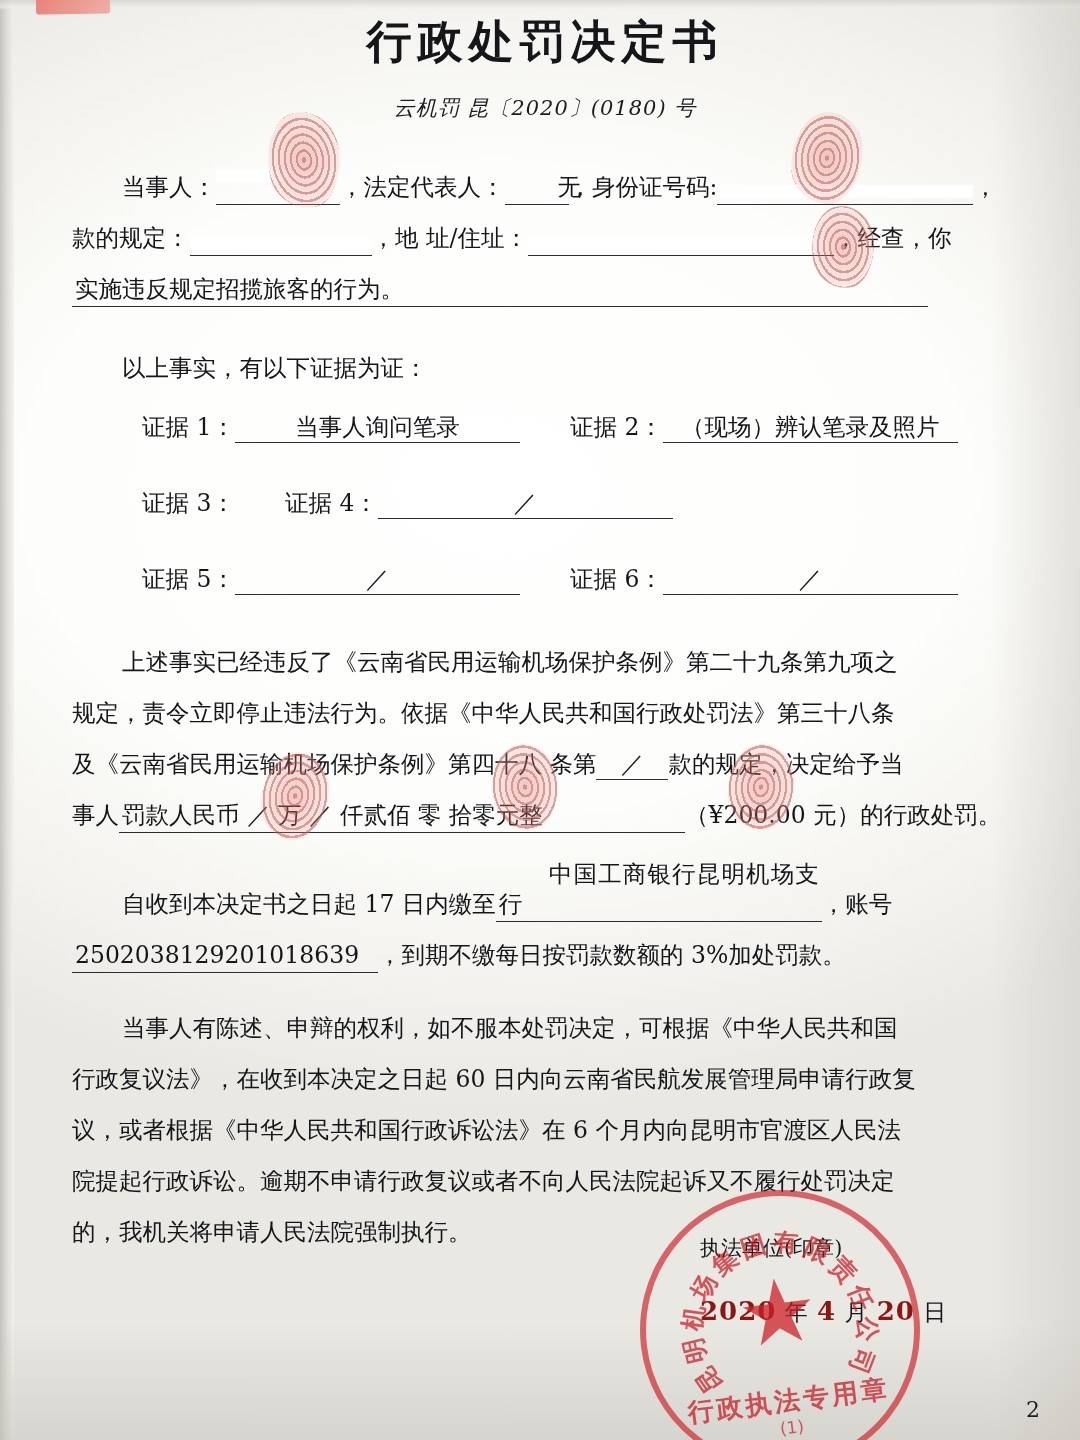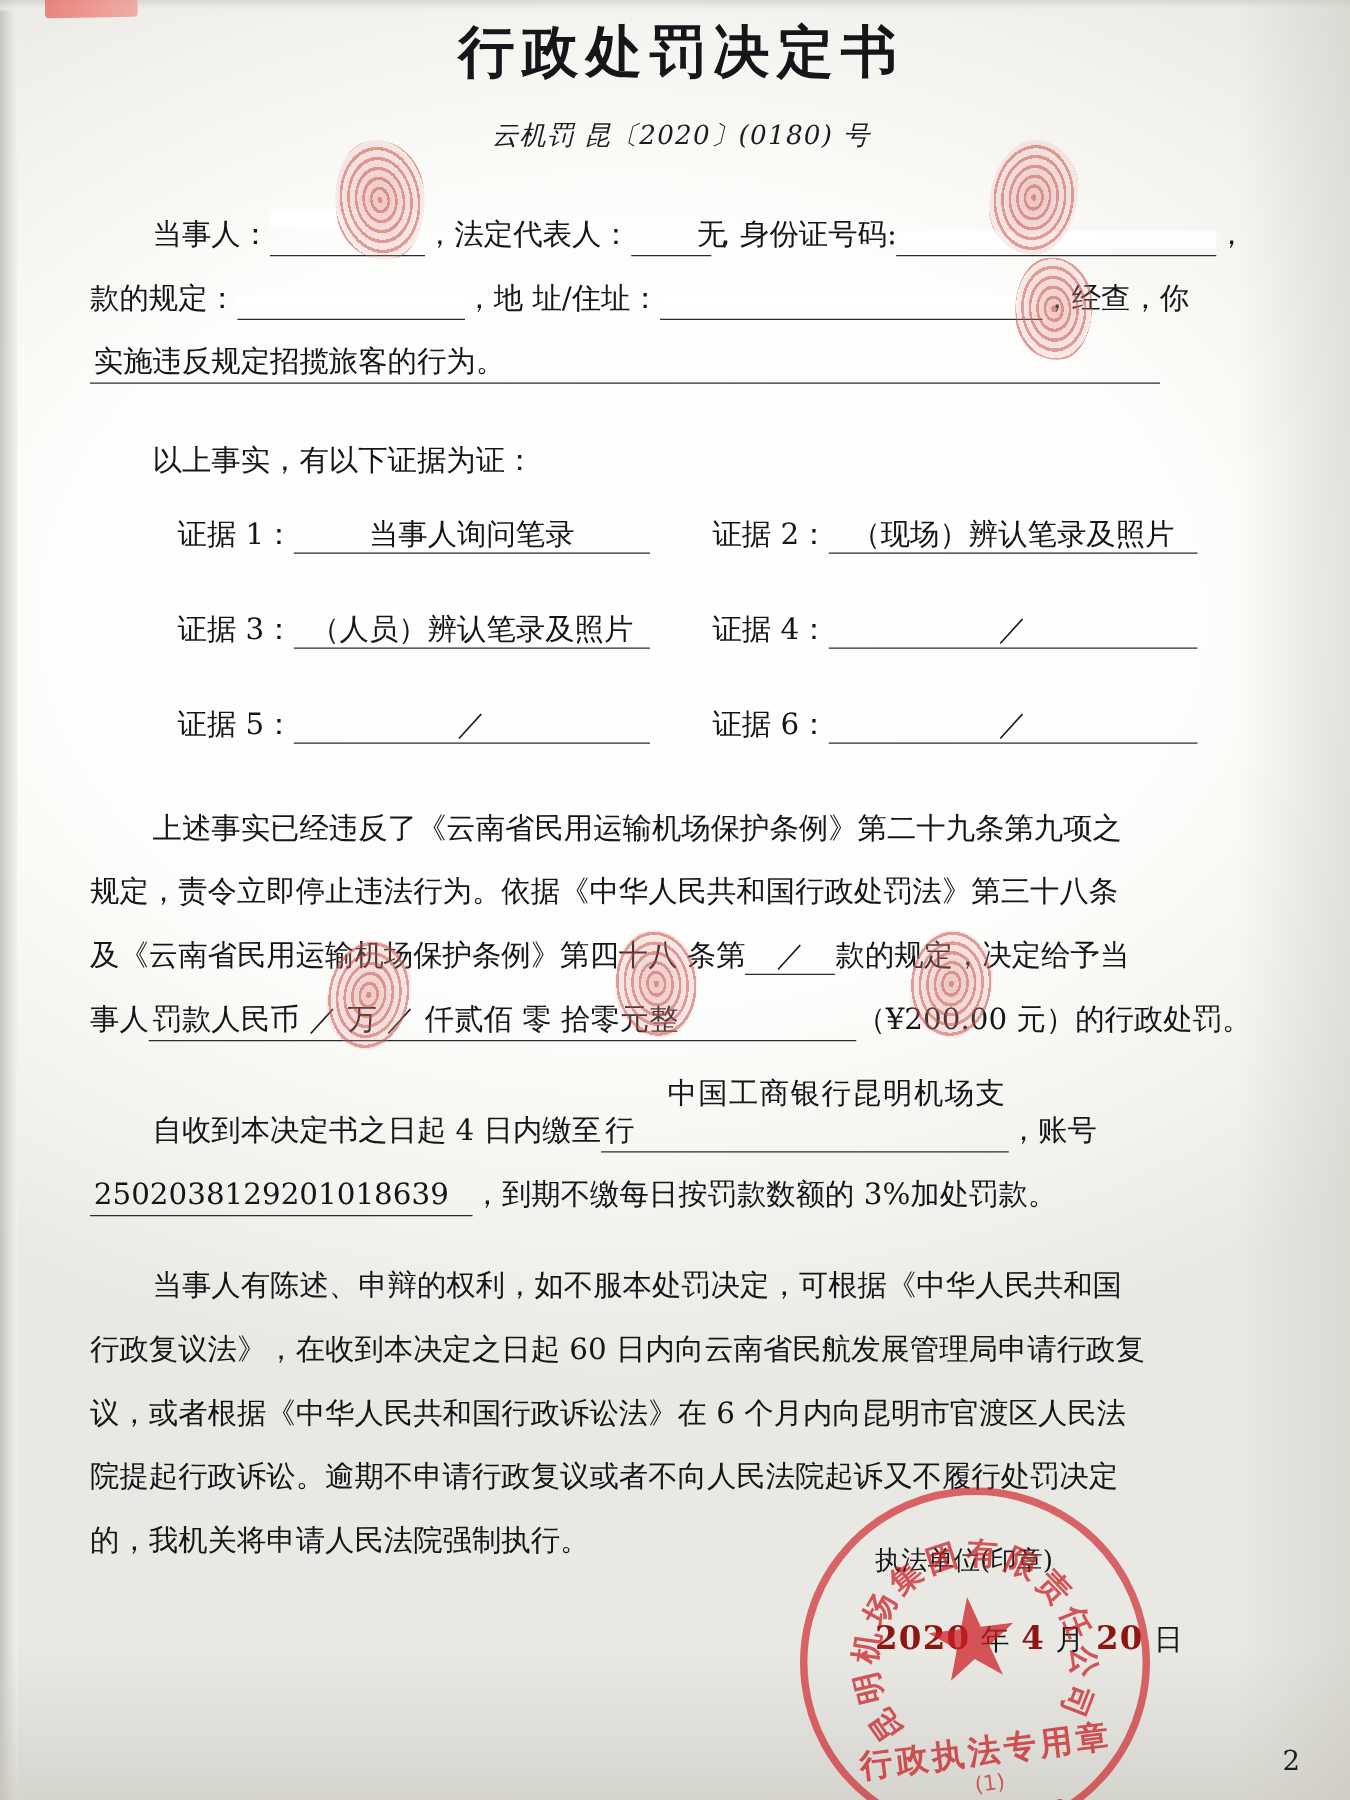--- a/index.html
+++ b/index.html
@@ -274,21 +274,20 @@
     <div class="ev-row" style="padding-left:50px">
       <span class="ev-label">证据 1：</span>
       <span class="ev-val" style="width:285px">当事人询问笔录</span>
       <span class="ev-gap"></span>
       <span class="ev-label">证据 2：</span>
       <span class="ev-val" style="width:295px">（现场）辨认笔录及照片</span>
     </div>
 
     <div class="ev-row" style="padding-left:50px;margin-top:25px">
       <span class="ev-label">证据 3：</span>
-      <span class="ev-val" style="width:285px">（人员）辨认笔录及照片</span>
       <span class="ev-gap"></span>
       <span class="ev-label">证据 4：</span>
       <span class="ev-val" style="width:295px">／</span>
     </div>
 
     <div class="ev-row" style="padding-left:50px;margin-top:25px">
       <span class="ev-label">证据 5：</span>
       <span class="ev-val" style="width:285px">／</span>
       <span class="ev-gap"></span>
       <span class="ev-label">证据 6：</span>
@@ -299,21 +298,21 @@
     <p class="p">规定，责令立即停止违法行为。依据《中华人民共和国行政处罚法》第三十八条</p>
     <p class="p">
       <span>及《云南省民用运输机场保护条例》第四十八</span>
       <span>条第</span><span class="u-blank" style="width:72px">／</span><span>款的规定，决定给予当</span>
     </p>
     <p class="p">
       <span>事人</span><span class="u bold" style="width:560px">罚款人民币  ／ 万 ／ 仟贰佰 零 拾零元整</span><span class="bold">（¥200.00 元）</span><span>的行政处罚。</span>
     </p>
 
     <p class="p indent" style="margin-top:18px">
-      <span>自收到本决定书之日起 4 日内缴至</span><span class="u bold" style="width:320px">中国工商银行昆明机场支行</span><span>，账号</span>
+      <span>自收到本决定书之日起 17 日内缴至</span><span class="u bold" style="width:320px">中国工商银行昆明机场支行</span><span>，账号</span>
     </p>
     <p class="p">
       <span class="u bold" style="width:300px">2502038129201018639</span><span>，到期不缴每日按罚款数额的 3%加处罚款。</span>
     </p>
 
     <p class="p indent" style="margin-top:22px">当事人有陈述、申辩的权利，如不服本处罚决定，可根据《中华人民共和国</p>
     <p class="p">行政复议法》，在收到本决定之日起 60 日内向云南省民航发展管理局申请行政复</p>
     <p class="p">议，或者根据《中华人民共和国行政诉讼法》在 6 个月内向昆明市官渡区人民法</p>
     <p class="p">院提起行政诉讼。逾期不申请行政复议或者不向人民法院起诉又不履行处罚决定</p>
     <p class="p">的，我机关将申请人民法院强制执行。</p>

